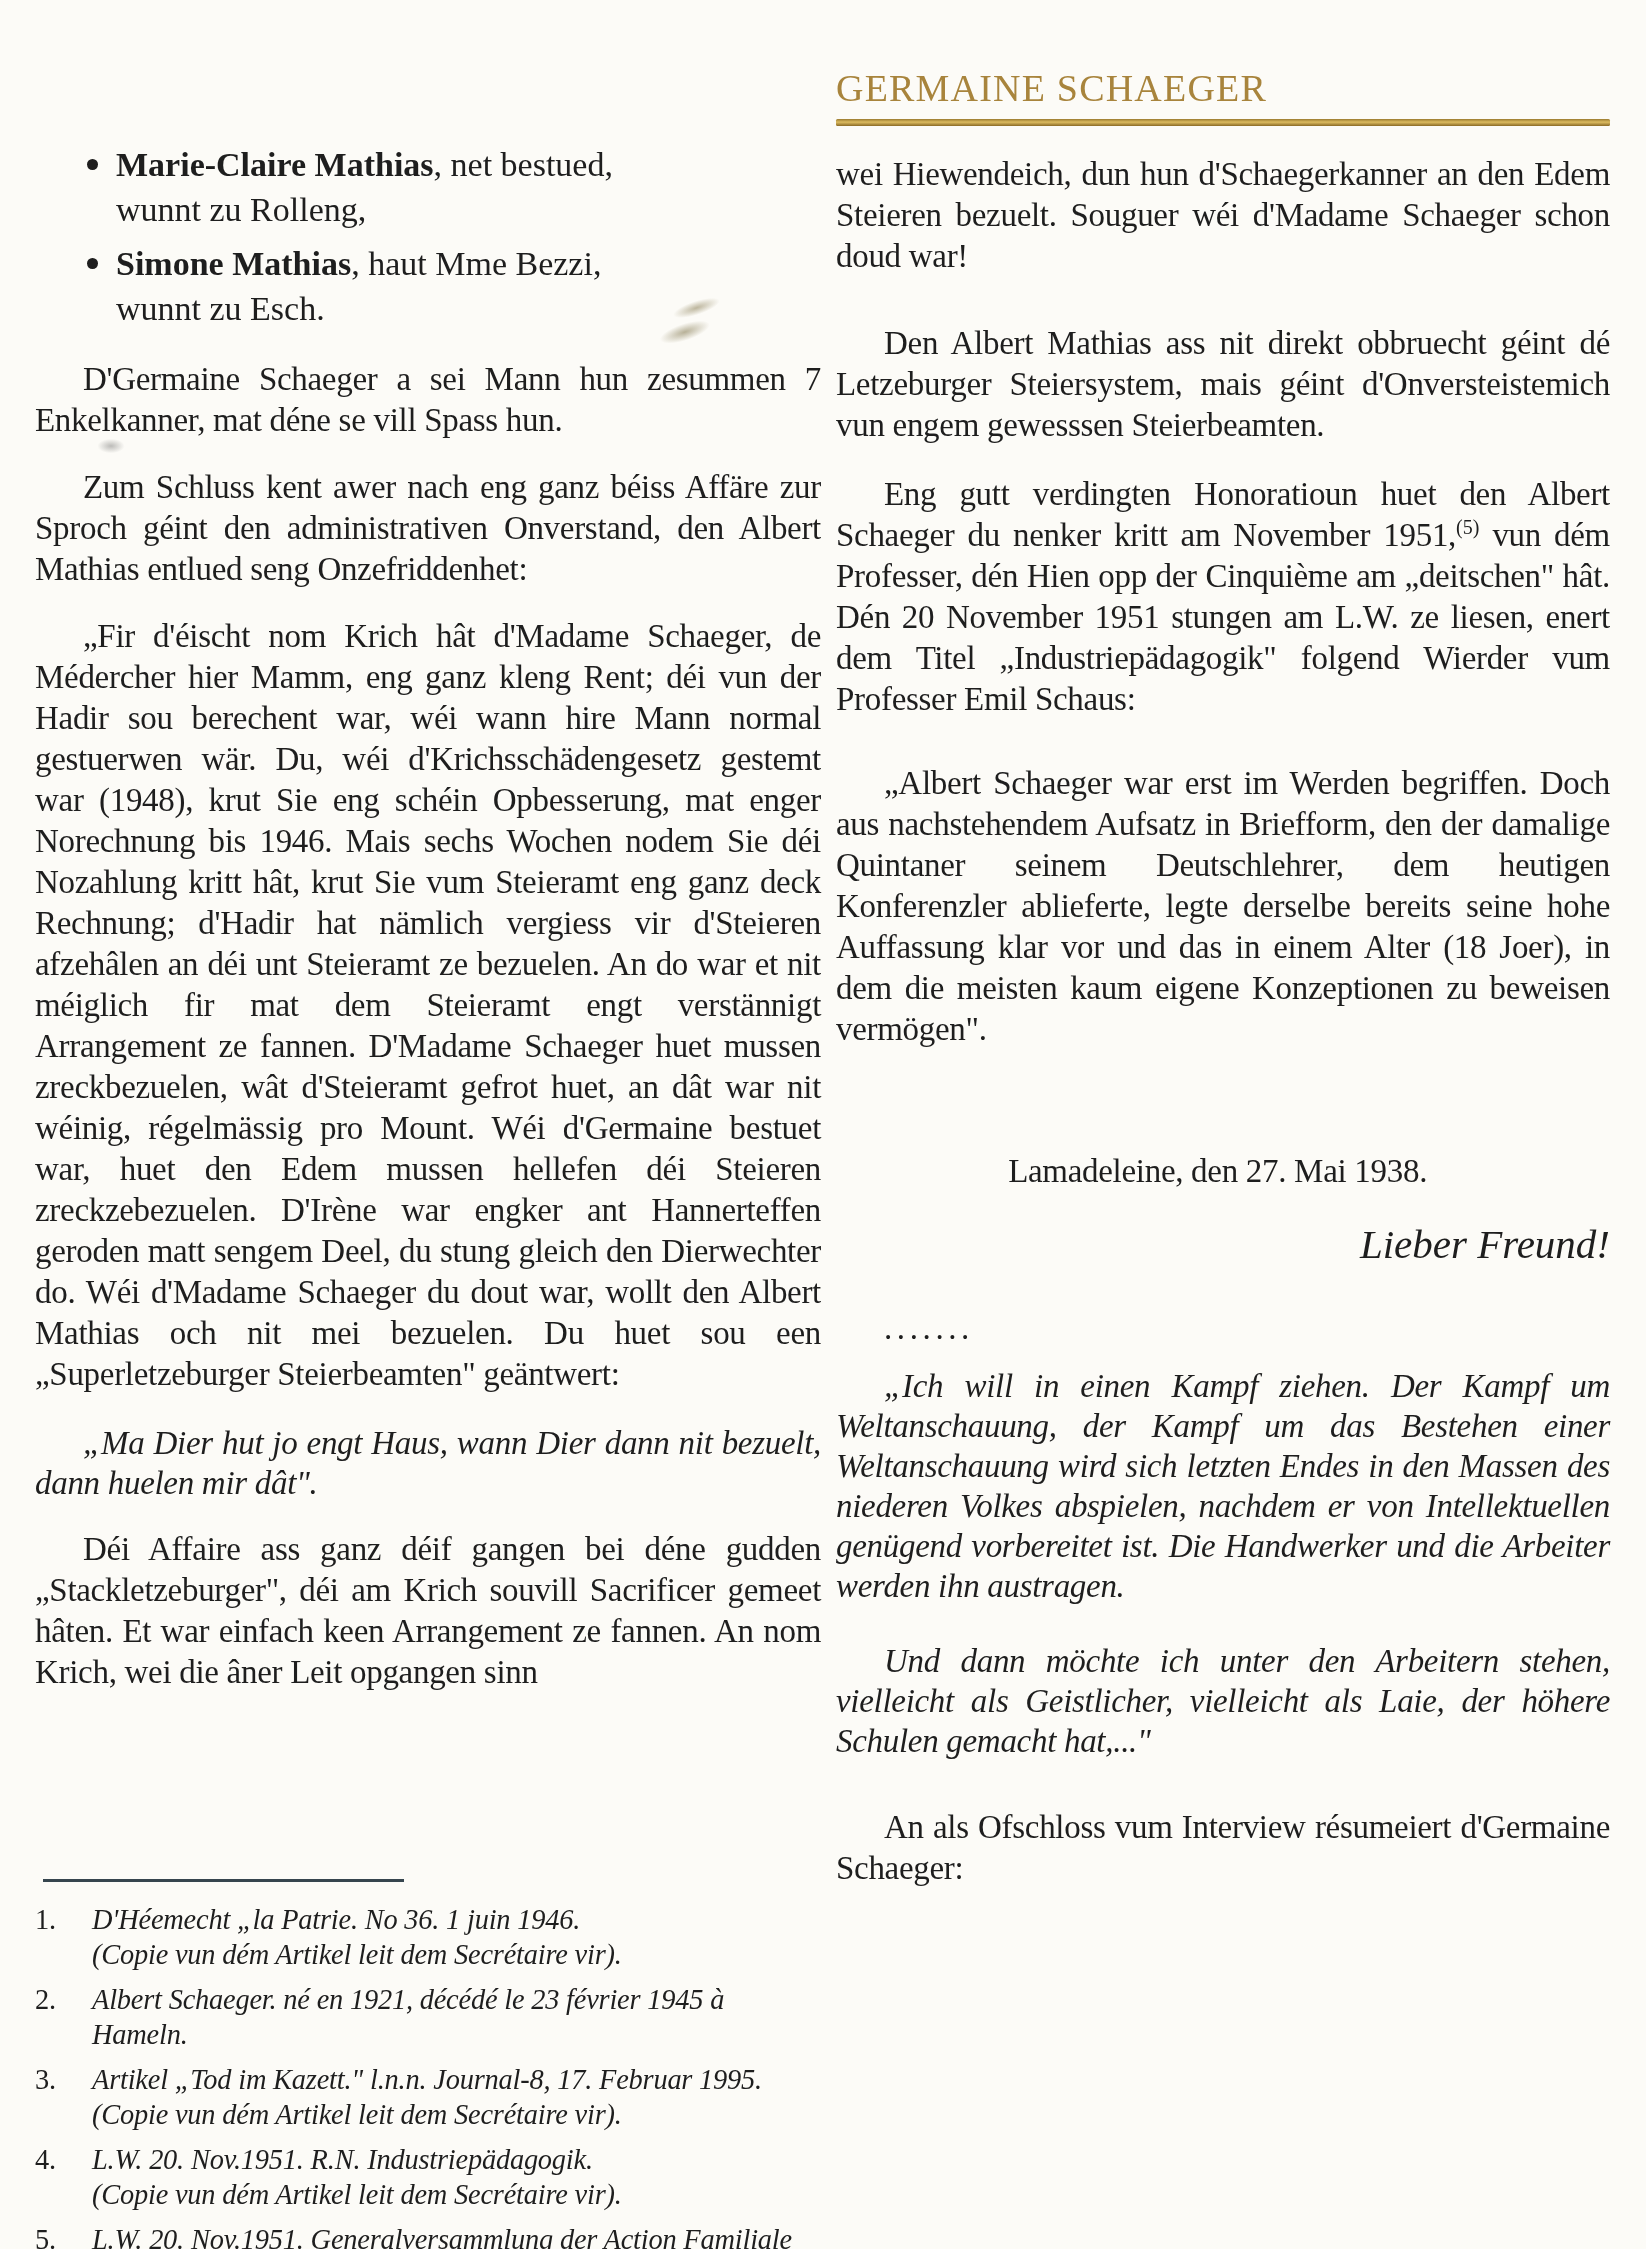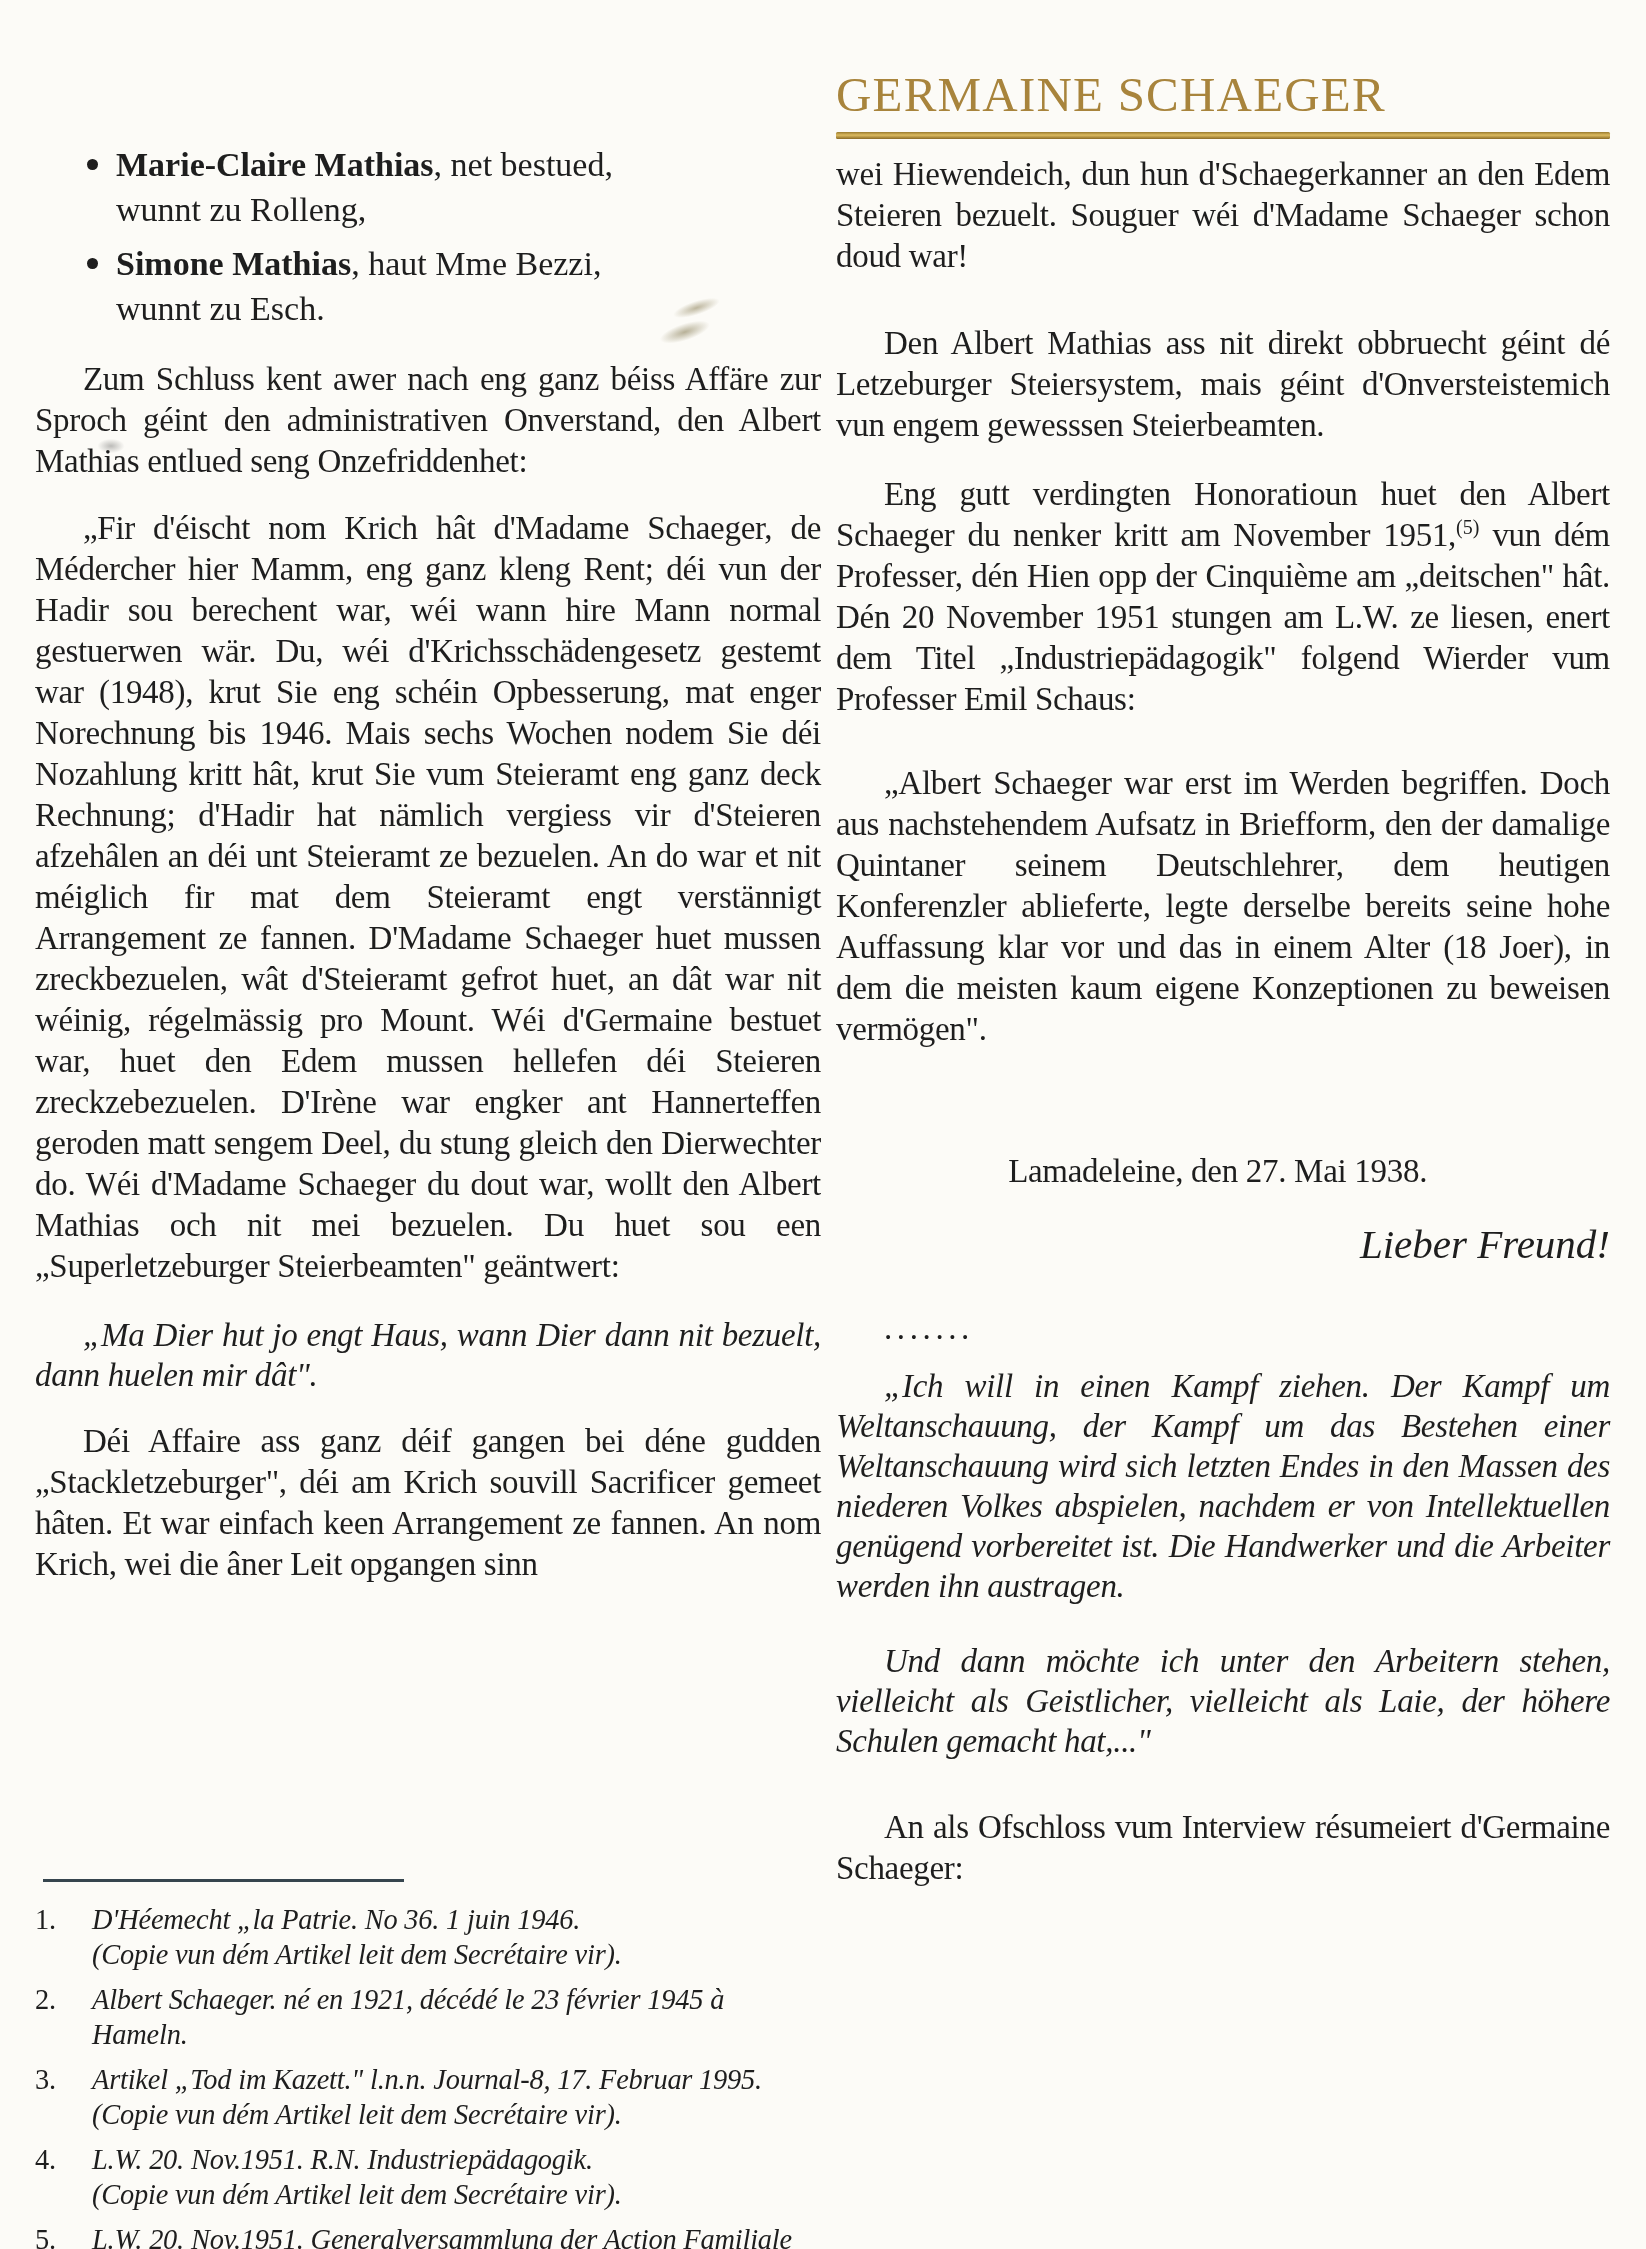--- a/index.html
+++ b/index.html
@@ -9,21 +9,21 @@
     background:#fcfbf7;
     font-family:"Liberation Serif", serif;
     color:#1e1e1e;
     overflow:hidden;
   }
 
   
   .rc-header { position:absolute; left:836px; top:66px; width:774px; }
   .title {
     margin:0; font-weight:normal;
-    font-size:49px; letter-spacing:1.2px;
+    font-size:38px; letter-spacing:1.2px;
     color:#a8843c;
     font-family:"Liberation Serif", serif;
   }
   .gold-rule {
     margin-top:9.2px; height:7px; width:100%;
     background:linear-gradient(180deg,#9a7a2e 0%, #dcbb60 45%, #8a6a26 100%);
     border-radius:1.5px;
   }
 
   
@@ -117,20 +117,21 @@
         <div class="b-line1"><span class="b-name">Marie-Claire Mathias</span><span>, net bestued,</span></div>
         <div class="b-line2">wunnt zu Rolleng,</div>
       </li>
       <li class="bullet-item">
         <span class="dot"></span>
         <div class="b-line1"><span class="b-name">Simone Mathias</span><span>, haut Mme Bezzi,</span></div>
         <div class="b-line2">wunnt zu Esch.</div>
       </li>
     </ul>
 
+    <p class="para indent lc-p1">D'Germaine Schaeger a sei Mann hun zesummen 7 Enkelkanner, mat déne se vill Spass hun.</p>
     <p class="para indent lc-p2">Zum Schluss kent awer nach eng ganz béiss Affäre zur Sproch géint den administrativen Onverstand, den Albert Mathias entlued seng Onzefriddenhet:</p>
     <p class="para indent lc-p3">„Fir d'éischt nom Krich hât d'Madame Schaeger, de Médercher hier Mamm, eng ganz kleng Rent; déi vun der Hadir sou berechent war, wéi wann hire Mann normal gestuerwen wär. Du, wéi d'Krichsschädengesetz gestemt war (1948), krut Sie eng schéin Opbesserung, mat enger Norechnung bis 1946. Mais sechs Wochen nodem Sie déi Nozahlung kritt hât, krut Sie vum Steieramt eng ganz deck Rechnung; d'Hadir hat nämlich vergiess vir d'Steieren afzehâlen an déi unt Steieramt ze bezuelen. An do war et nit méiglich fir mat dem Steieramt engt verstännigt Arrangement ze fannen. D'Madame Schaeger huet mussen zreckbezuelen, wât d'Steieramt gefrot huet, an dât war nit wéinig, régelmässig pro Mount. Wéi d'Germaine bestuet war, huet den Edem mussen hellefen déi Steieren zreckzebezuelen. D'Irène war engker ant Hannerteffen geroden matt sengem Deel, du stung gleich den Dierwechter do. Wéi d'Madame Schaeger du dout war, wollt den Albert Mathias och nit mei bezuelen. Du huet sou een „Superletzeburger Steierbeamten" geäntwert:</p>
     <p class="para indent italic q lc-quote">„Ma Dier hut jo engt Haus, wann Dier dann nit bezuelt, dann huelen mir dât".</p>
     <p class="para indent lc-p4">Déi Affaire ass ganz déif gangen bei déne gudden „Stackletzeburger", déi am Krich souvill Sacrificer gemeet hâten. Et war einfach keen Arrangement ze fannen. An nom Krich, wei die âner Leit opgangen sinn</p>
   </section>
 
   <section class="footnotes">
     <div class="fn-rule"></div>
     <ol class="fn-list">
       <li class="fn-item">

